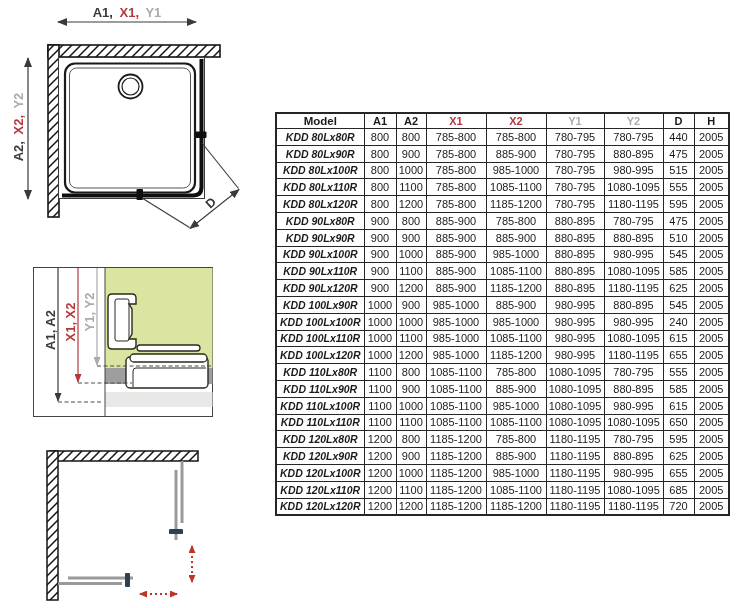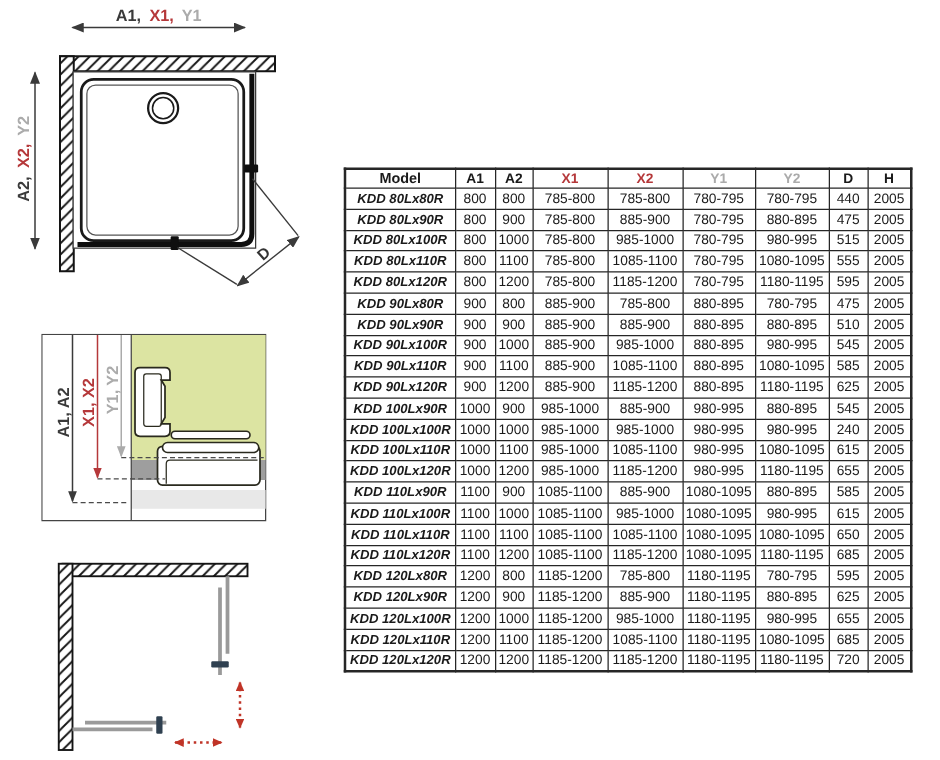--- a/index.html
+++ b/index.html
@@ -10,21 +10,21 @@
   }
   html,body{margin:0;padding:0;}
   body{
     width:752px;height:608px;position:relative;overflow:hidden;background:#fff;
     font-family:"Liberation Sans", sans-serif;
   }
   .diagram{position:absolute;}
   #diagram-top{left:0;top:0;}
   #diagram-profile{left:33px;top:267px;}
   #diagram-schematic{left:40px;top:448px;}
-  .table-wrap{position:absolute;left:275px;top:134px;}
+  .table-wrap{position:absolute;left:275px;top:112px;}
   table.spec{
     border-collapse:collapse;table-layout:fixed;width:453px;
     border:2px solid var(--border);
   }
   table.spec th, table.spec td{
     border:1px solid var(--border);
     text-align:center;vertical-align:middle;padding:0;
     white-space:nowrap;overflow:hidden;
     color:#1a1a1a;font-size:11px;
   }
@@ -326,20 +326,31 @@
           <td class="col-1">1000</td>
           <td class="col-2">1200</td>
           <td class="col-3">985-1000</td>
           <td class="col-4">1185-1200</td>
           <td class="col-5">980-995</td>
           <td class="col-6">1180-1195</td>
           <td class="col-7">655</td>
           <td class="col-8">2005</td>
         </tr>
         <tr>
+          <td class="col-0">KDD 110Lx80R</td>
+          <td class="col-1">1100</td>
+          <td class="col-2">800</td>
+          <td class="col-3">1085-1100</td>
+          <td class="col-4">785-800</td>
+          <td class="col-5">1080-1095</td>
+          <td class="col-6">780-795</td>
+          <td class="col-7">555</td>
+          <td class="col-8">2005</td>
+        </tr>
+        <tr>
           <td class="col-0">KDD 110Lx90R</td>
           <td class="col-1">1100</td>
           <td class="col-2">900</td>
           <td class="col-3">1085-1100</td>
           <td class="col-4">885-900</td>
           <td class="col-5">1080-1095</td>
           <td class="col-6">880-895</td>
           <td class="col-7">585</td>
           <td class="col-8">2005</td>
         </tr>
@@ -359,31 +370,20 @@
           <td class="col-1">1100</td>
           <td class="col-2">1100</td>
           <td class="col-3">1085-1100</td>
           <td class="col-4">1085-1100</td>
           <td class="col-5">1080-1095</td>
           <td class="col-6">1080-1095</td>
           <td class="col-7">650</td>
           <td class="col-8">2005</td>
         </tr>
         <tr>
-          <td class="col-0">KDD 110Lx120R</td>
-          <td class="col-1">1100</td>
-          <td class="col-2">1200</td>
-          <td class="col-3">1085-1100</td>
-          <td class="col-4">1185-1200</td>
-          <td class="col-5">1080-1095</td>
-          <td class="col-6">1180-1195</td>
-          <td class="col-7">685</td>
-          <td class="col-8">2005</td>
-        </tr>
-        <tr>
           <td class="col-0">KDD 120Lx80R</td>
           <td class="col-1">1200</td>
           <td class="col-2">800</td>
           <td class="col-3">1185-1200</td>
           <td class="col-4">785-800</td>
           <td class="col-5">1180-1195</td>
           <td class="col-6">780-795</td>
           <td class="col-7">595</td>
           <td class="col-8">2005</td>
         </tr>

